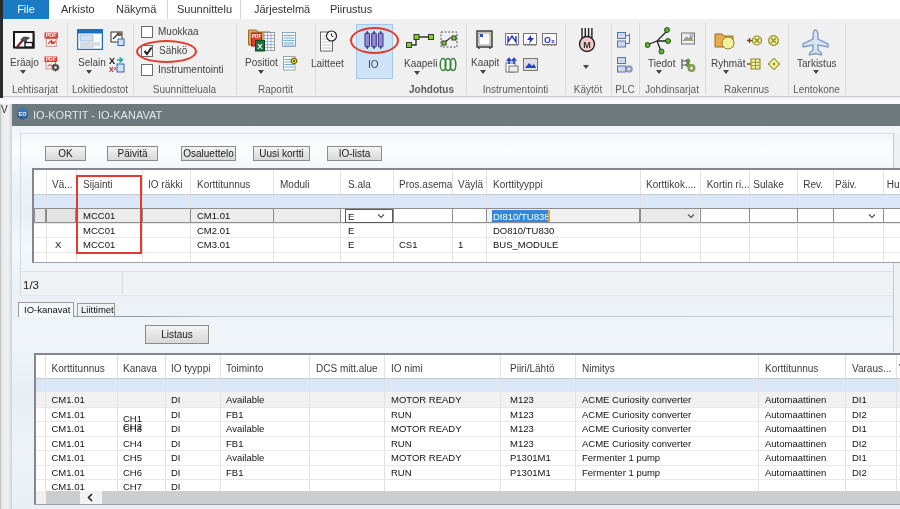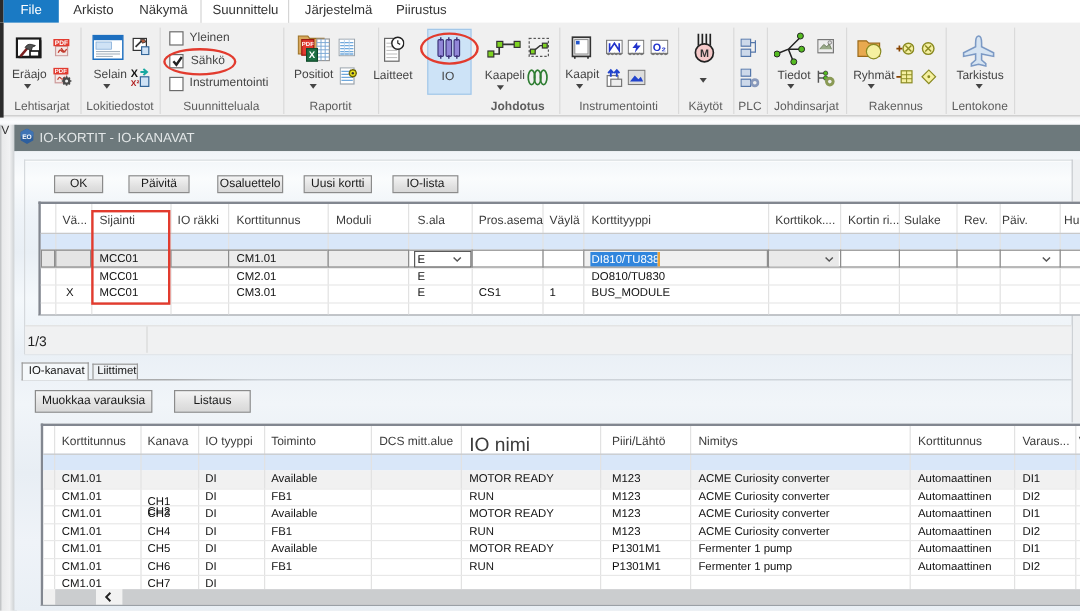--- a/index.html
+++ b/index.html
@@ -101,21 +101,21 @@
   <div class="rtext" style="left:78px;top:57px;">Selain</div>
   <div class="darr" style="left:86px;top:70px;"></div>
   <svg class="abs" style="left:109px;top:56px;" width="17" height="17" viewBox="0 0 17 17">
     <text x="0" y="8" font-size="9" font-weight="bold" fill="#111" font-family="Liberation Sans">X</text>
     <path d="M8 4 h5 M10.5 1.5 l3 2.5 l-3 2.5" stroke="#18a8a0" stroke-width="1.6" fill="none"></path>
     <rect x="8" y="8" width="7" height="8" fill="#cfe2f5" stroke="#336699" stroke-width="1"></rect>
     <text x="0" y="16" font-size="7" font-weight="bold" fill="#b02020" font-family="Liberation Sans">X²</text>
   </svg>
 
   <div class="cbox" style="left:141px;top:26px;"></div>
-  <div class="rtext" style="left:158px;top:26px;">Yleinen</div>
+  <div class="rtext" style="left:158px;top:26px;">Muokkaa</div>
   <div class="cbox" style="left:141px;top:45px;"></div>
   <svg class="abs" style="left:142px;top:45px;" width="12" height="12" viewBox="0 0 12 12">
       <path d="M2.5 6 L5 9 L9.5 2.5" stroke="#222" stroke-width="2" fill="none"></path>
     </svg>
   <div class="rtext" style="left:159px;top:45px;">Sähkö</div>
   <div class="cbox" style="left:141px;top:64px;"></div>
   <div class="rtext" style="left:158px;top:64px;">Instrumentointi</div>
 
   <svg class="abs" style="left:248px;top:27px;" width="27" height="25" viewBox="0 0 27 25">
     <path d="M0.5 3 h8 l1.5 2 h12 v13 h-21.5 z" fill="#d8a75b" stroke="#9a7025"></path>
@@ -418,21 +418,20 @@
   <div class="abs" style="left:21px;top:271px;width:872px;height:24px;background:#f0f1f2;border-top:1px solid #e0e0e0;"></div>
   <div class="vline" style="left:122px;top:272px;height:22px;background:#d8d8d8;"></div>
   <div class="txt" style="left:23px;top:279px;font-size:11.5px;color:#222;">1/3</div>
 
   <div class="hline" style="left:18px;top:316px;width:875px;background:linear-gradient(90deg,#9a9a9a 0,#9a9a9a 120px,#c3c9cf 200px,#c9cfd5 100%);"></div>
   <div class="abs" style="left:18px;top:302px;width:56px;height:15px;background:#f5f8fa;border:1px solid #9a9a9a;border-bottom:none;"></div>
   <div class="txt" style="left:24px;top:304px;font-size:9.5px;color:#111;">IO-kanavat</div>
   <div class="abs" style="left:77px;top:303px;width:38px;height:13px;background:#eef1f4;border:1px solid #9a9a9a;border-bottom:none;"></div>
   <div class="txt" style="left:81px;top:304px;font-size:9.5px;color:#111;">Liittimet</div>
 
-  <div class="btn" style="left:29px;top:325px;width:98px;height:19px;line-height:18px;">Muokkaa varauksia</div>
   <div class="btn" style="left:145px;top:325px;width:64px;height:19px;line-height:18px;">Listaus</div>
 
   <div id="t2" class="abs" style="left:34px;top:353px;width:866px;height:152px;background:#fff;border-top:2px solid #828790;border-left:2px solid #828790;border-bottom:1px solid #9aa0a6;">
 
     <div class="abs" style="left:0;top:23px;width:864px;height:14px;background:#d9e7f9;"></div>
     <div class="abs" style="left:0;top:37px;width:864px;height:14.5px;background:#f1f1f1;"></div>
 
     <div class="vline" style="left:9px;top:0;height:136px;background:#e2e2e2;"></div>
     <div class="vline" style="left:80.5px;top:0;height:136px;background:#e2e2e2;"></div>
     <div class="vline" style="left:129px;top:0;height:136px;background:#e2e2e2;"></div>
@@ -451,21 +450,21 @@
     <div class="hline" style="left:0;top:80.5px;width:864px;background:#e8e8e8;"></div>
     <div class="hline" style="left:0;top:95px;width:864px;background:#e8e8e8;"></div>
     <div class="hline" style="left:0;top:109.5px;width:864px;background:#e8e8e8;"></div>
     <div class="hline" style="left:0;top:124px;width:864px;background:#e8e8e8;"></div>
 
     <div class="txt" style="left:15.5px;top:8px;font-size:10px;color:#3c3c3c;">Korttitunnus</div>
     <div class="txt" style="left:87px;top:8px;font-size:10px;color:#3c3c3c;">Kanava</div>
     <div class="txt" style="left:135px;top:8px;font-size:10px;color:#3c3c3c;">IO tyyppi</div>
     <div class="txt" style="left:190px;top:8px;font-size:10px;color:#3c3c3c;">Toiminto</div>
     <div class="txt" style="left:280px;top:8px;font-size:10px;color:#3c3c3c;">DCS mitt.alue</div>
-    <div class="txt" style="left:355px;top:8px;font-size:16px;color:#3c3c3c;">IO nimi</div>
+    <div class="txt" style="left:355px;top:8px;font-size:10px;color:#3c3c3c;">IO nimi</div>
     <div class="txt" style="left:474px;top:8px;font-size:10px;color:#3c3c3c;">Piiri/Lähtö</div>
     <div class="txt" style="left:546px;top:8px;font-size:10px;color:#3c3c3c;">Nimitys</div>
     <div class="txt" style="left:729px;top:8px;font-size:10px;color:#3c3c3c;">Korttitunnus</div>
     <div class="txt" style="left:816px;top:8px;font-size:10px;color:#3c3c3c;text-align:right;">Varaus...</div>
     <div class="txt" style="left:863px;top:8px;font-size:10px;color:#3c3c3c;">V</div>
 
     <div class="r2" style="top:39px;">
         <span style="left:15.5px;">CM1.01</span>
         <span style="left:87px;margin-top:19px;">CH1</span>
         <span style="left:135px;">DI</span>

